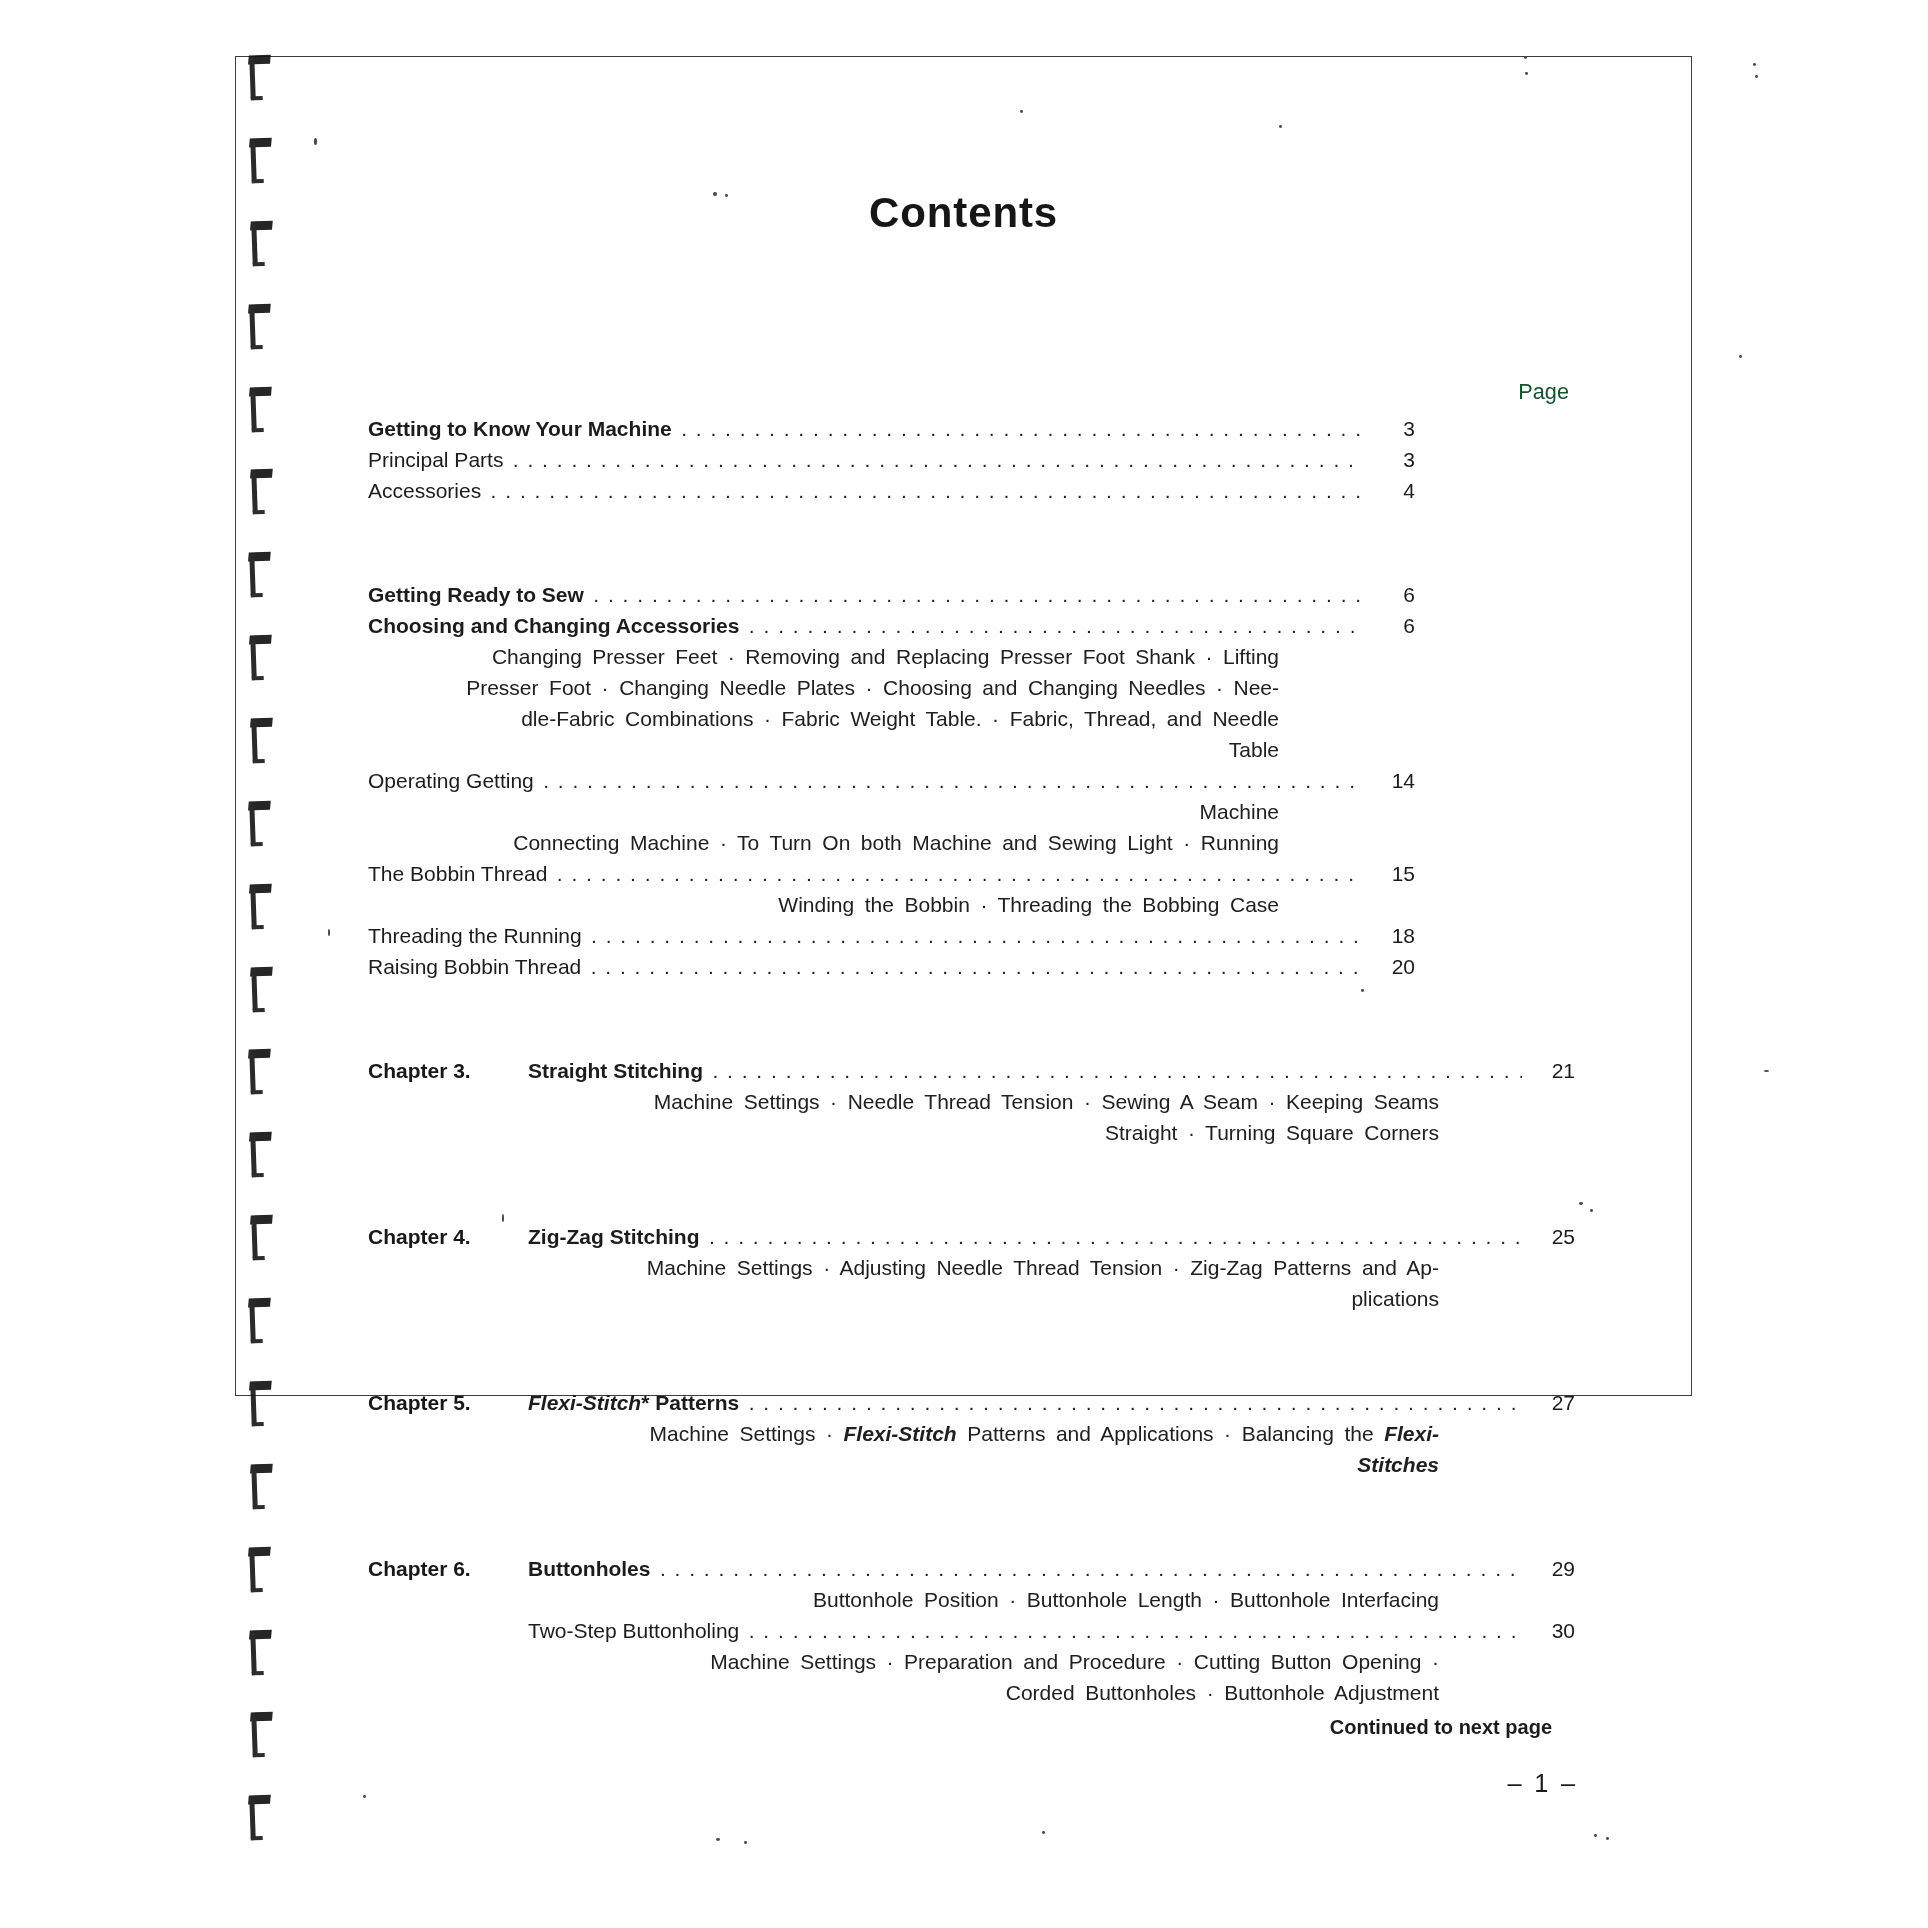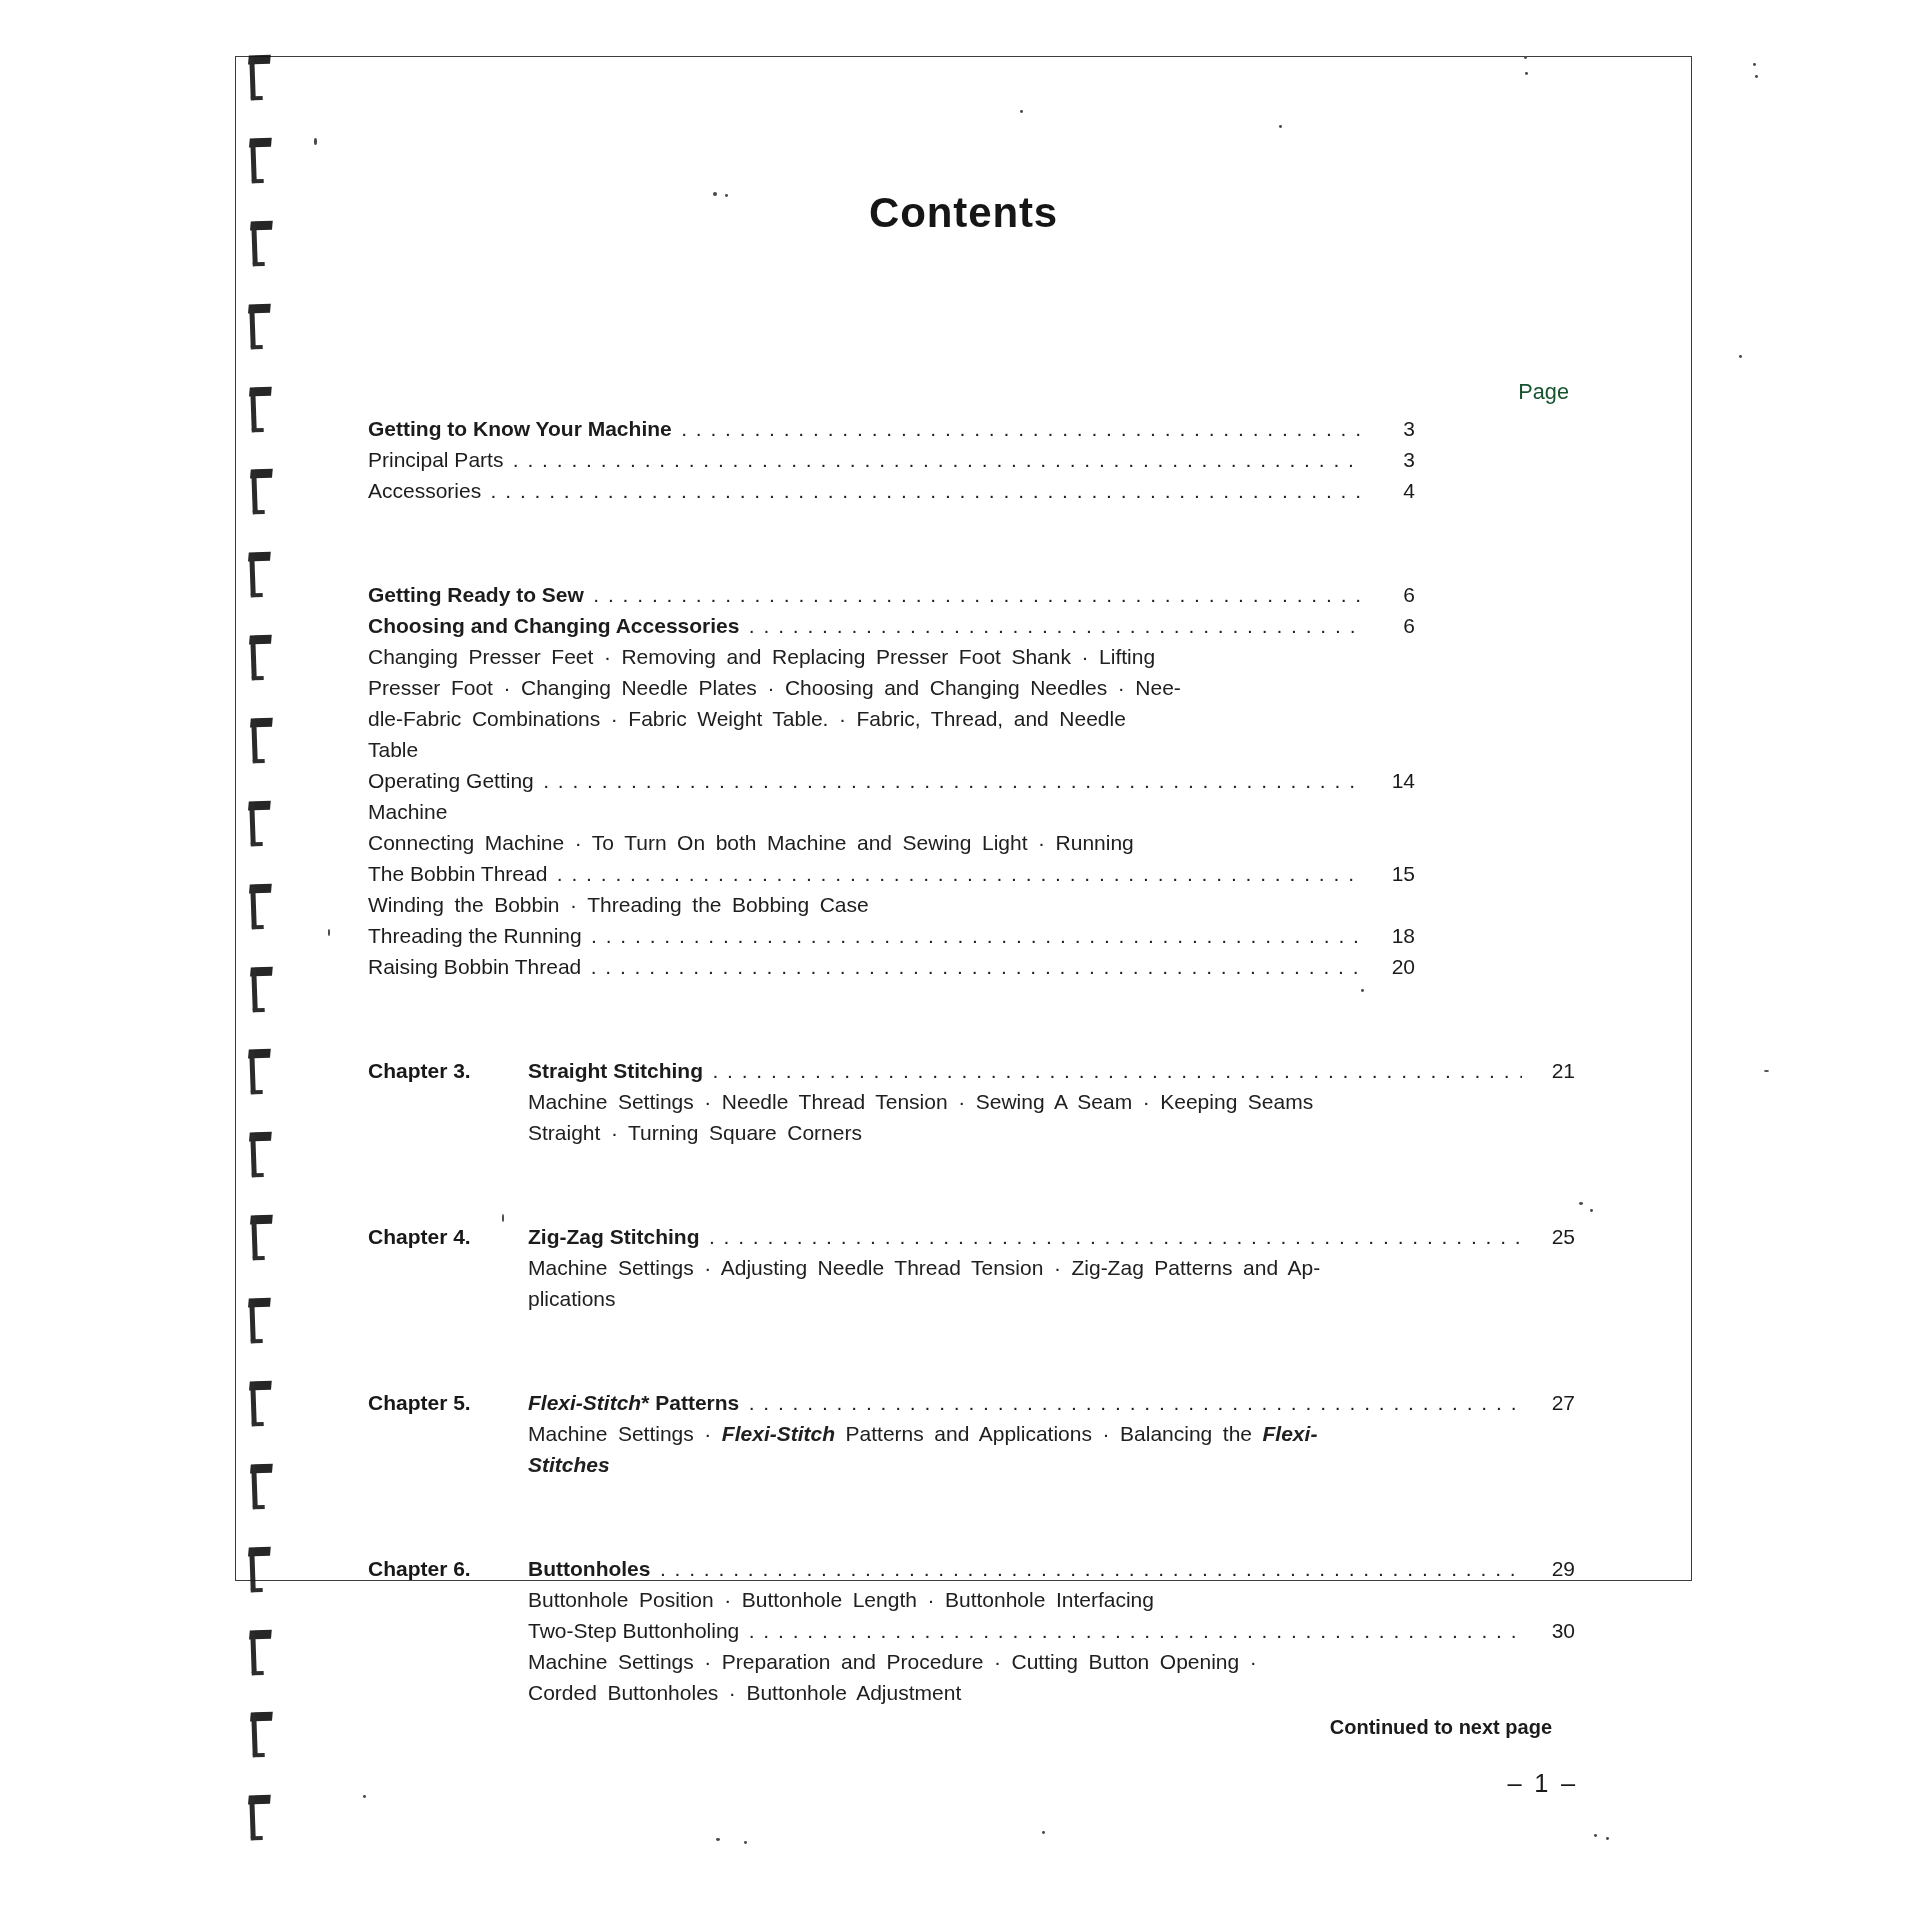--- a/index.html
+++ b/index.html
@@ -2,39 +2,39 @@
 <html style="font-size:15px"><head>
 <meta charset="utf-8">
 <style>
   html,body{margin:0;padding:0;background:#ffffff;}
   #canvas{
     position:relative;width:1928px;height:1928px;background:#ffffff;overflow:hidden;
     font-family:"Liberation Sans",sans-serif;color:#1c1c1c;
   }
   
   .page{
-    position:absolute;left:235px;top:56px;width:1457px;height:1525px;
+    position:absolute;left:235px;top:56px;width:1457px;height:1340px;
     background:#ffffff;border:1.9px solid #3d3d3d;box-sizing:border-box;
   }
   .doc-title{
     position:absolute;top:132px;left:0;right:0;text-align:center;
     font-size:42px;font-weight:bold;letter-spacing:0.9px;color:#161616;
   }
   .page-col-label{
     position:absolute;top:322px;right:122px;font-size:21.7px;color:#14532d;
   }
   .toc{
     position:absolute;left:132px;top:356px;width:1207px;
     font-size:21px;line-height:31px;
   }
   .chapter{display:flex;margin:0 0 73px 0;}
   .chlabel{flex:none;width:160px;font-weight:bold;color:#181818;}
   .chrows{flex:none;width:1047px;}
   .row{display:flex;align-items:baseline;}
-  .row.desc{display:block;max-width:911px;word-spacing:4.7px;color:#202020;}
+  .row.desc{display:block;max-width:911px;word-spacing:4.7px;color:#202020;text-align:right;}
   .rtitle{flex:none;white-space:pre;}
   .b{font-weight:bold;}
   .i{font-style:italic;margin-top:36px;}
   .dots{
     flex:1 1 auto;overflow:hidden;white-space:nowrap;
     letter-spacing:0.42em;padding:0 3.8px 0 9.4px;color:#1f1f1f;
   }
   .pg{flex:none;width:53px;text-align:right;color:#1b1b1b;}
   .continued{
     position:absolute;top:1659px;right:139px;

